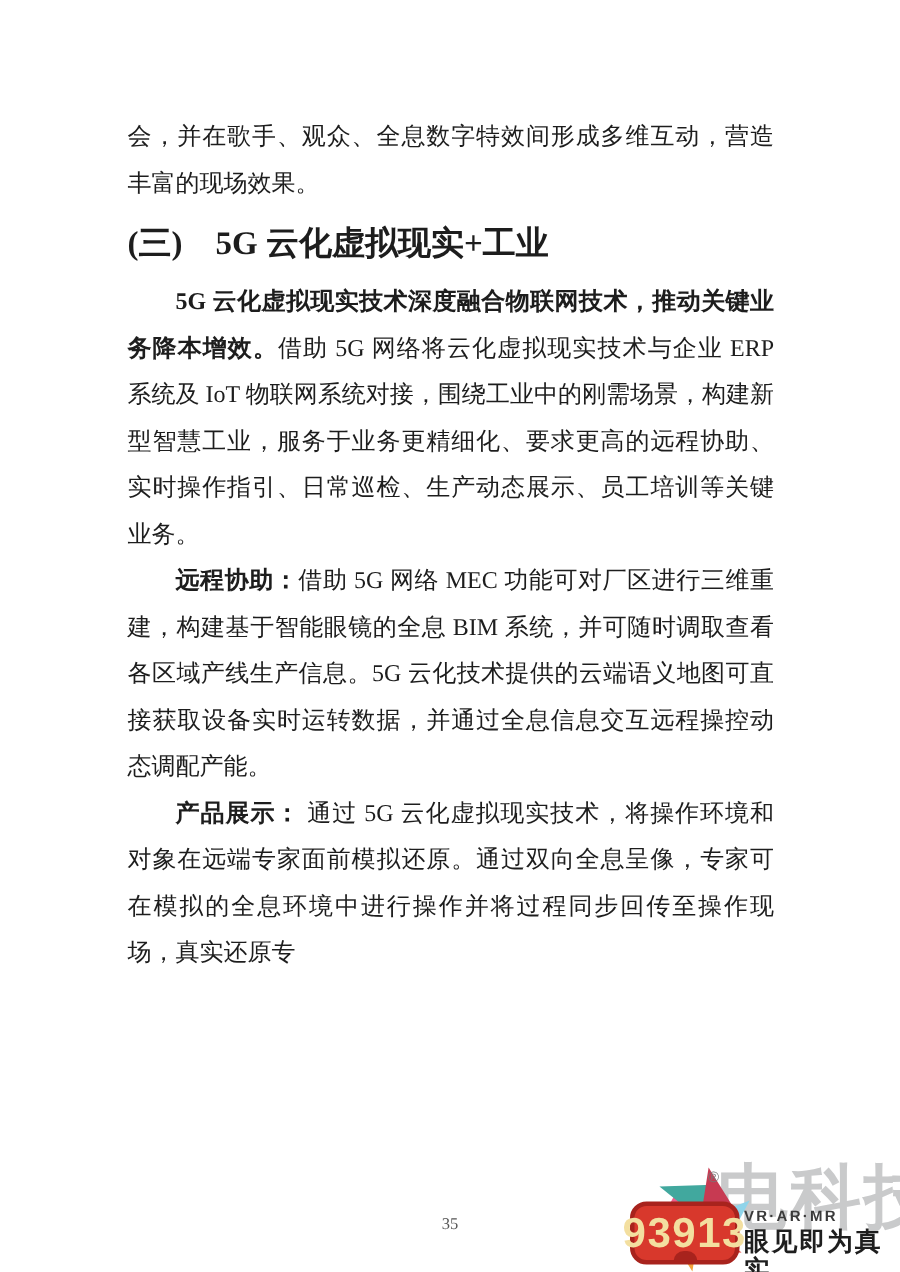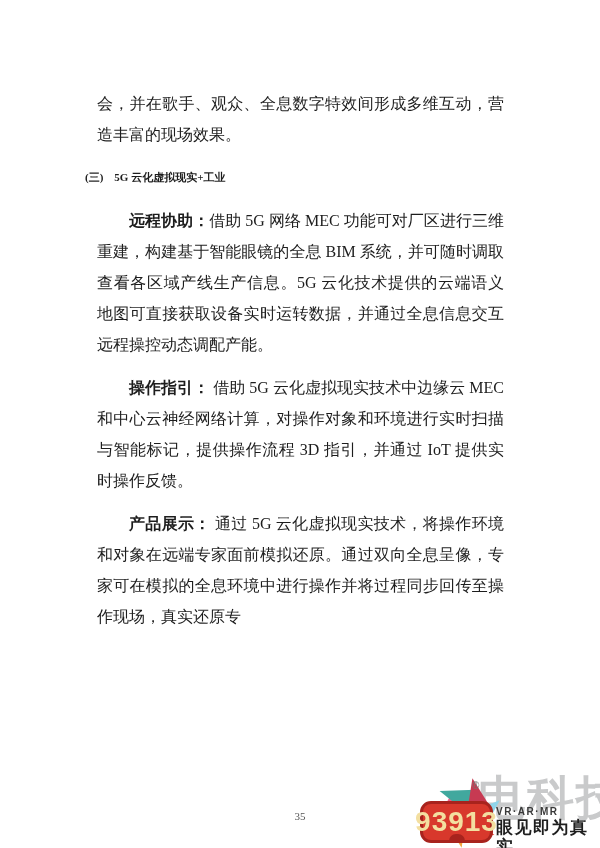--- a/index.html
+++ b/index.html
@@ -6,24 +6,24 @@
   .page {
     position:relative; width:600px; height:848px; background:#ffffff;
     overflow:hidden; font-family:"Liberation Serif","DejaVu Serif",serif;
     color:#1d1d1d;
   }
   
   .doc-body {
     position:absolute; left:85px; top:76px; width:431px;
     font-size:16px; line-height:31px; text-align:justify;
   }
-  .doc-body p, .doc-body h2 { margin:12px; padding:0; font-weight:normal; }
+  .doc-body p, .doc-body h2 { margin:0; padding:0; font-weight:normal; }
   .doc-body .indent { text-indent:2em; }
   .doc-body h2.heading {
-    font-weight:bold; font-size:11px; margin:8px 0 9px 0; text-align:left;
+    font-weight:bold; font-size:22px; margin:8px 0 9px 0; text-align:left;
   }
   .run.bold { font-weight:bold; }
 
   
   .footer-pagenum {
     position:absolute; top:810px; left:0; width:100%;
     text-align:center; font-size:11px; color:#555;
   }
 
   
@@ -58,22 +58,22 @@
   .slogan { font-size:17px; font-weight:900; color:#1e1e1e; letter-spacing:1.5px; margin-top:2px; line-height:1.1; }
 </style>
 </head>
 <body>
 
 <div class="page">
 
   <main class="doc-body" id="doc-body">
       <p class="body"><span class="run">会，并在歌手、观众、全息数字特效间形成多维互动，营造丰富的现场效果。</span></p>
       <h2 class="heading"><span class="run bold">(三)　5G 云化虚拟现实+工业</span></h2>
+      <p class="body indent"><span class="run bold">5G 云化虚拟现实技术深度融合物联网技术，推动关键业务降本增效。</span><span class="run">借助 5G 网络将云化虚拟现实技术与企业 ERP 系统及 IoT 物联网系统对接，围绕工业中的刚需场景，构建新型智慧工业，服务于业务更精细化、要求更高的远程协助、实时操作指引、日常巡检、生产动态展示、员工培训等关键业务。</span></p>
       <p class="body indent"><span class="run bold">远程协助：</span><span class="run">借助 5G 网络 MEC 功能可对厂区进行三维重建，构建基于智能眼镜的全息 BIM 系统，并可随时调取查看各区域产线生产信息。5G 云化技术提供的云端语义地图可直接获取设备实时运转数据，并通过全息信息交互远程操控动态调配产能。</span></p>
-      <p class="body indent"><span class="run bold">操作指引：</span><span class="run"> 借助 5G 云化虚拟现实技术中边缘云 MEC 和中心云神经网络计算，对操作对象和环境进行实时扫描与智能标记，提供操作流程 3D 指引，并通过 IoT 提供实时操作反馈。</span></p>
       <p class="body indent"><span class="run bold">产品展示：</span><span class="run"> 通过 5G 云化虚拟现实技术，将操作环境和对象在远端专家面前模拟还原。通过双向全息呈像，专家可在模拟的全息环境中进行操作并将过程同步回传至操作现场，真实还原专</span></p>
     </main>
 
   <div class="footer-pagenum">35</div>
 
   <div class="watermark">
     <span class="brand-gray" style="color: rgb(201, 202, 203);">电科技</span>
 
     <svg class="pinwheel" id="pinwheel" viewBox="-35 -35 70 70" xmlns="http://www.w3.org/2000/svg">
       <g>

